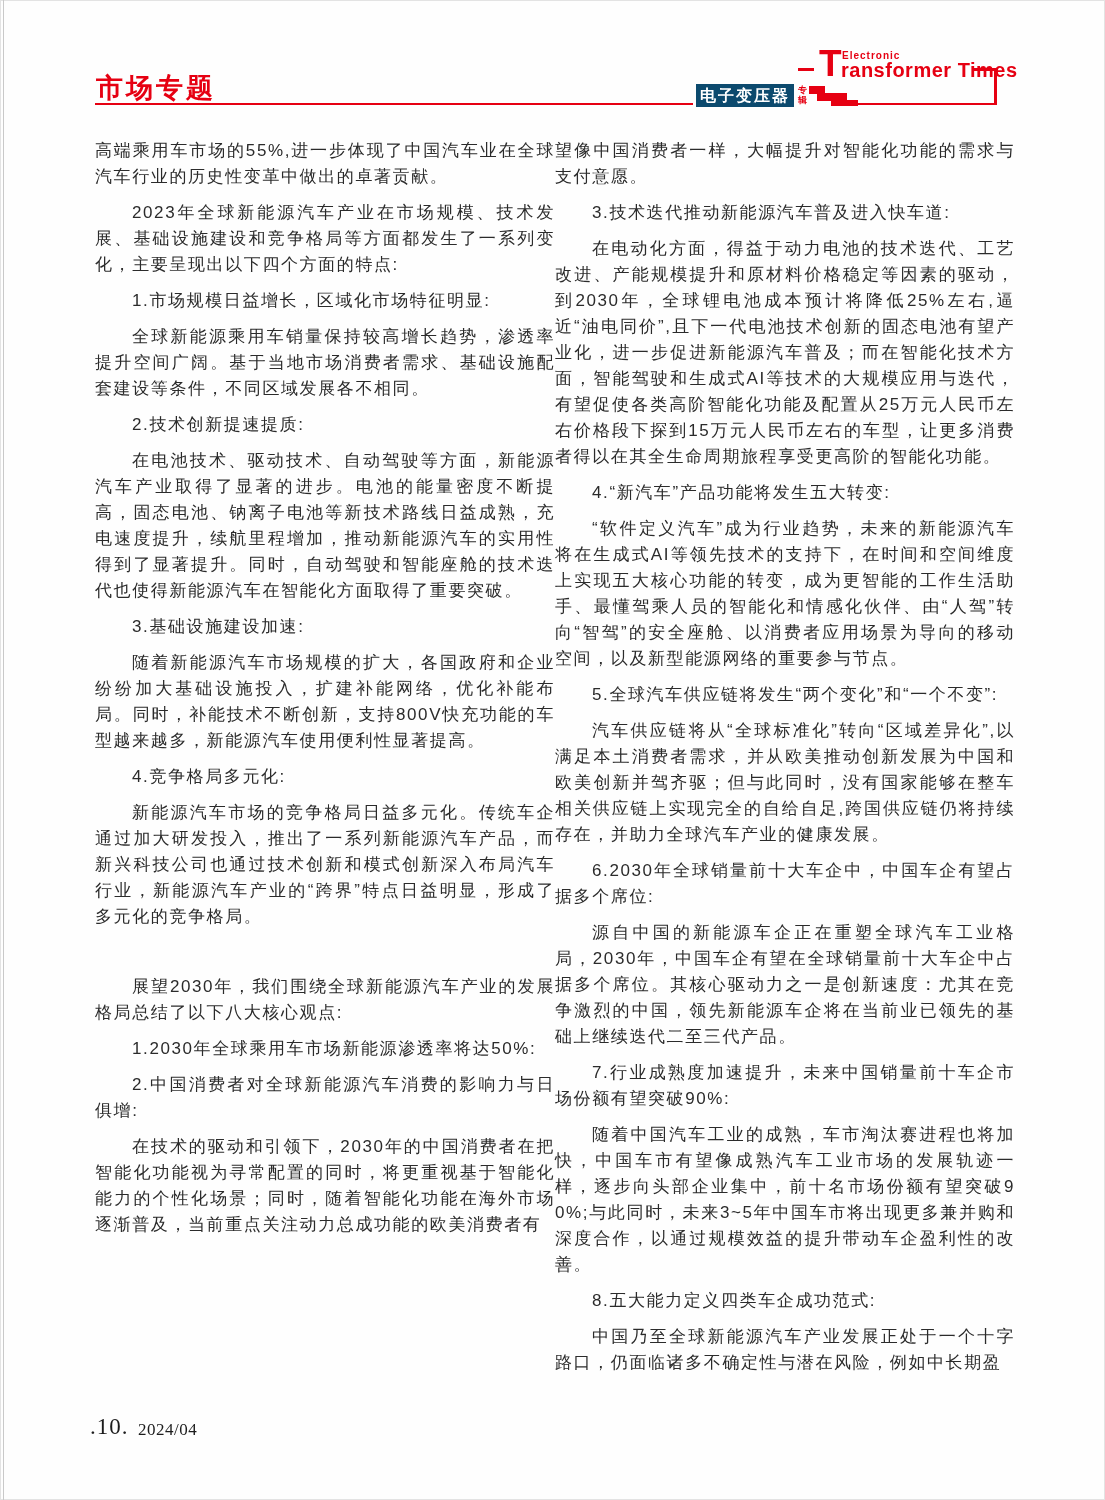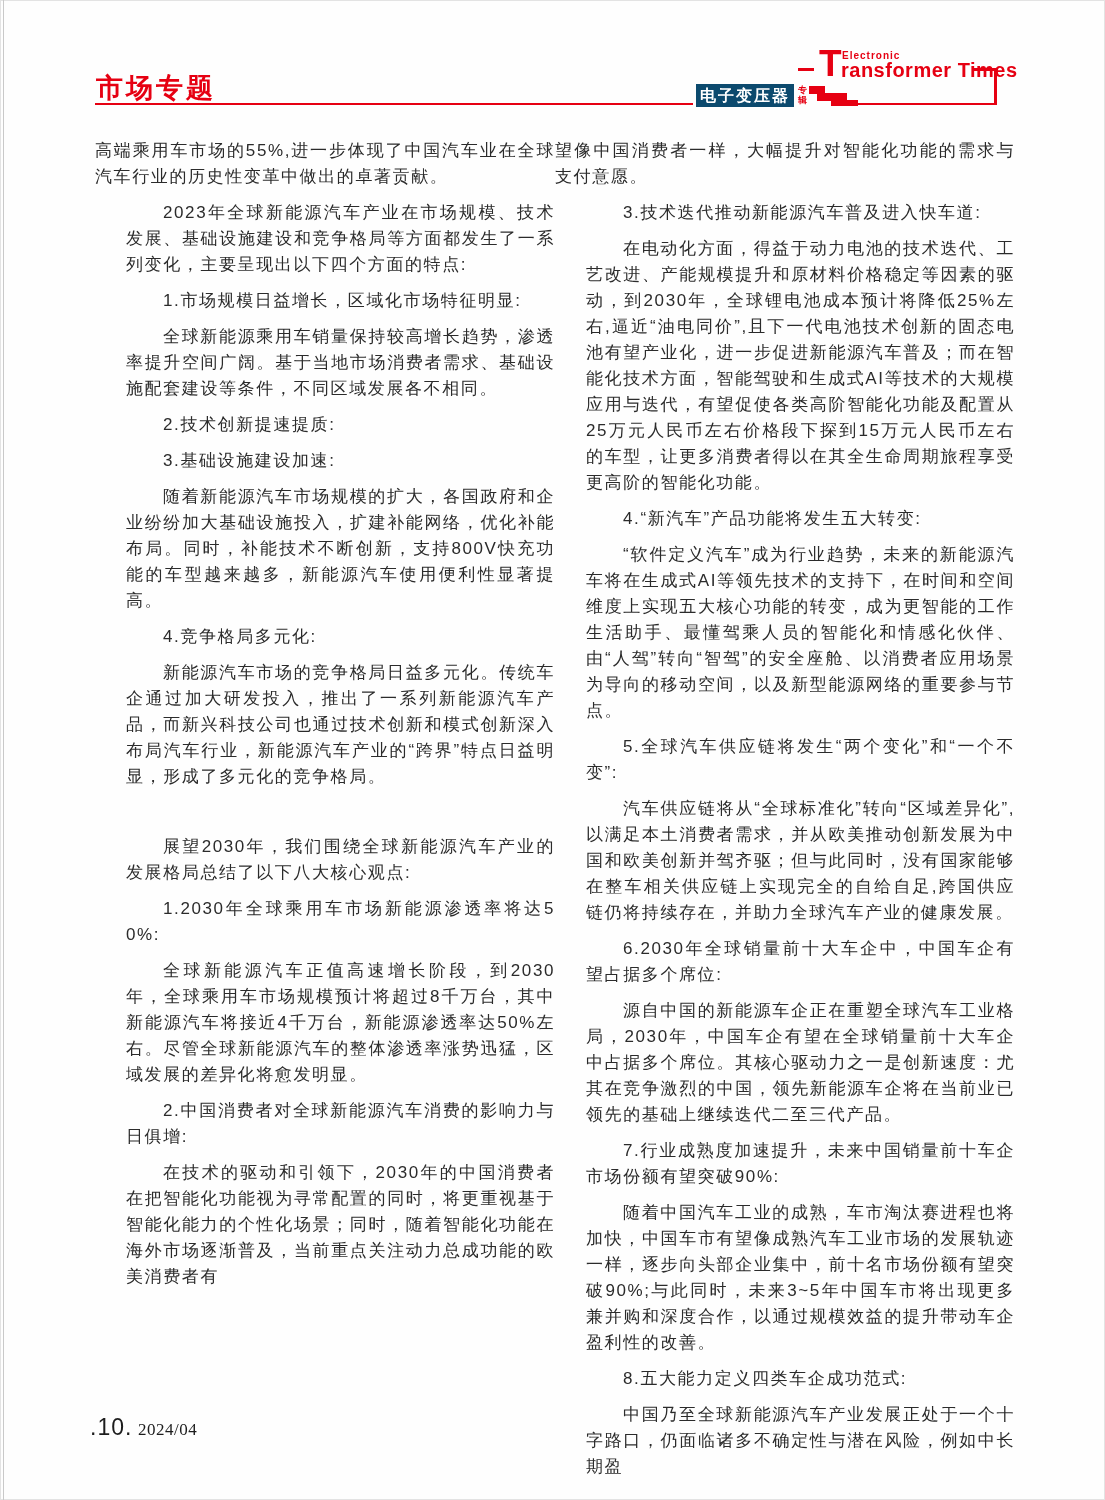--- a/index.html
+++ b/index.html
@@ -61,27 +61,27 @@
     position:absolute; left:95px; top:138px; width:935px;
     display:flex; 
   }
   .col { width:460px; }
   p.para {
     margin:0 0 10px 0;
     font-size:17px; line-height:26px; color:#2b2b2b;
     text-align:justify; text-justify:inter-character;
     letter-spacing:1.6px; word-break:break-all;
   }
-  p.para.indent { text-indent:37px;margin-left:31px; }
+  p.para.indent { text-indent:37px; }
   p.para.gap-before { margin-top:44px; }
 
   
   .page-number {
     position:absolute; left:90px; top:1414px;
-    font-family:Liberation Sans, sans-serif;
+    font-family:Liberation Serif, serif;
     font-size:23px; color:#1c1c1c; letter-spacing:1px;
   }
   .issue-date {
     position:absolute; left:138px; top:1420px;
     font-family:"Liberation Serif", serif;
     font-size:17px; color:#1c1c1c; letter-spacing:0.5px;
   }
 </style>
 </head>
 <body>
@@ -113,27 +113,27 @@
     <div class="bracket-vert"></div>
   </div>
 
   <div class="columns">
     <div class="col" id="left-col">
         <p class="para">高端乘用车市场的55%,进一步体现了中国汽车业在全球汽车行业的历史性变革中做出的卓著贡献。</p>
         <p class="para indent">2023年全球新能源汽车产业在市场规模、技术发展、基础设施建设和竞争格局等方面都发生了一系列变化，主要呈现出以下四个方面的特点:</p>
         <p class="para indent">1.市场规模日益增长，区域化市场特征明显:</p>
         <p class="para indent">全球新能源乘用车销量保持较高增长趋势，渗透率提升空间广阔。基于当地市场消费者需求、基础设施配套建设等条件，不同区域发展各不相同。</p>
         <p class="para indent">2.技术创新提速提质:</p>
+        <p class="para indent">在电池技术、驱动技术、自动驾驶等方面，新能源汽车产业取得了显著的进步。电池的能量密度不断提高，固态电池、钠离子电池等新技术路线日益成熟，充电速度提升，续航里程增加，推动新能源汽车的实用性得到了显著提升。同时，自动驾驶和智能座舱的技术迭代也使得新能源汽车在智能化方面取得了重要突破。</p>
         <p class="para indent">3.基础设施建设加速:</p>
         <p class="para indent">随着新能源汽车市场规模的扩大，各国政府和企业纷纷加大基础设施投入，扩建补能网络，优化补能布局。同时，补能技术不断创新，支持800V快充功能的车型越来越多，新能源汽车使用便利性显著提高。</p>
         <p class="para indent">4.竞争格局多元化:</p>
         <p class="para indent">新能源汽车市场的竞争格局日益多元化。传统车企通过加大研发投入，推出了一系列新能源汽车产品，而新兴科技公司也通过技术创新和模式创新深入布局汽车行业，新能源汽车产业的“跨界”特点日益明显，形成了多元化的竞争格局。</p>
         <p class="para indent gap-before">展望2030年，我们围绕全球新能源汽车产业的发展格局总结了以下八大核心观点:</p>
         <p class="para indent">1.2030年全球乘用车市场新能源渗透率将达50%:</p>
-        <p class="para indent">全球新能源汽车正值高速增长阶段，到2030年，全球乘用车市场规模预计将超过8千万台，其中新能源汽车将接近4千万台，新能源渗透率达50%左右。尽管全球新能源汽车的整体渗透率涨势迅猛，区域发展的差异化将愈发明显。</p>
         <p class="para indent">2.中国消费者对全球新能源汽车消费的影响力与日俱增:</p>
         <p class="para indent">在技术的驱动和引领下，2030年的中国消费者在把智能化功能视为寻常配置的同时，将更重视基于智能化能力的个性化场景；同时，随着智能化功能在海外市场逐渐普及，当前重点关注动力总成功能的欧美消费者有</p>
       </div>
     <div class="col" id="right-col">
         <p class="para">望像中国消费者一样，大幅提升对智能化功能的需求与支付意愿。</p>
         <p class="para indent">3.技术迭代推动新能源汽车普及进入快车道:</p>
         <p class="para indent">在电动化方面，得益于动力电池的技术迭代、工艺改进、产能规模提升和原材料价格稳定等因素的驱动，到2030年，全球锂电池成本预计将降低25%左右,逼近“油电同价”,且下一代电池技术创新的固态电池有望产业化，进一步促进新能源汽车普及；而在智能化技术方面，智能驾驶和生成式AI等技术的大规模应用与迭代，有望促使各类高阶智能化功能及配置从25万元人民币左右价格段下探到15万元人民币左右的车型，让更多消费者得以在其全生命周期旅程享受更高阶的智能化功能。</p>
         <p class="para indent">4.“新汽车”产品功能将发生五大转变:</p>
         <p class="para indent">“软件定义汽车”成为行业趋势，未来的新能源汽车将在生成式AI等领先技术的支持下，在时间和空间维度上实现五大核心功能的转变，成为更智能的工作生活助手、最懂驾乘人员的智能化和情感化伙伴、由“人驾”转向“智驾”的安全座舱、以消费者应用场景为导向的移动空间，以及新型能源网络的重要参与节点。</p>
         <p class="para indent">5.全球汽车供应链将发生“两个变化”和“一个不变”:</p>

